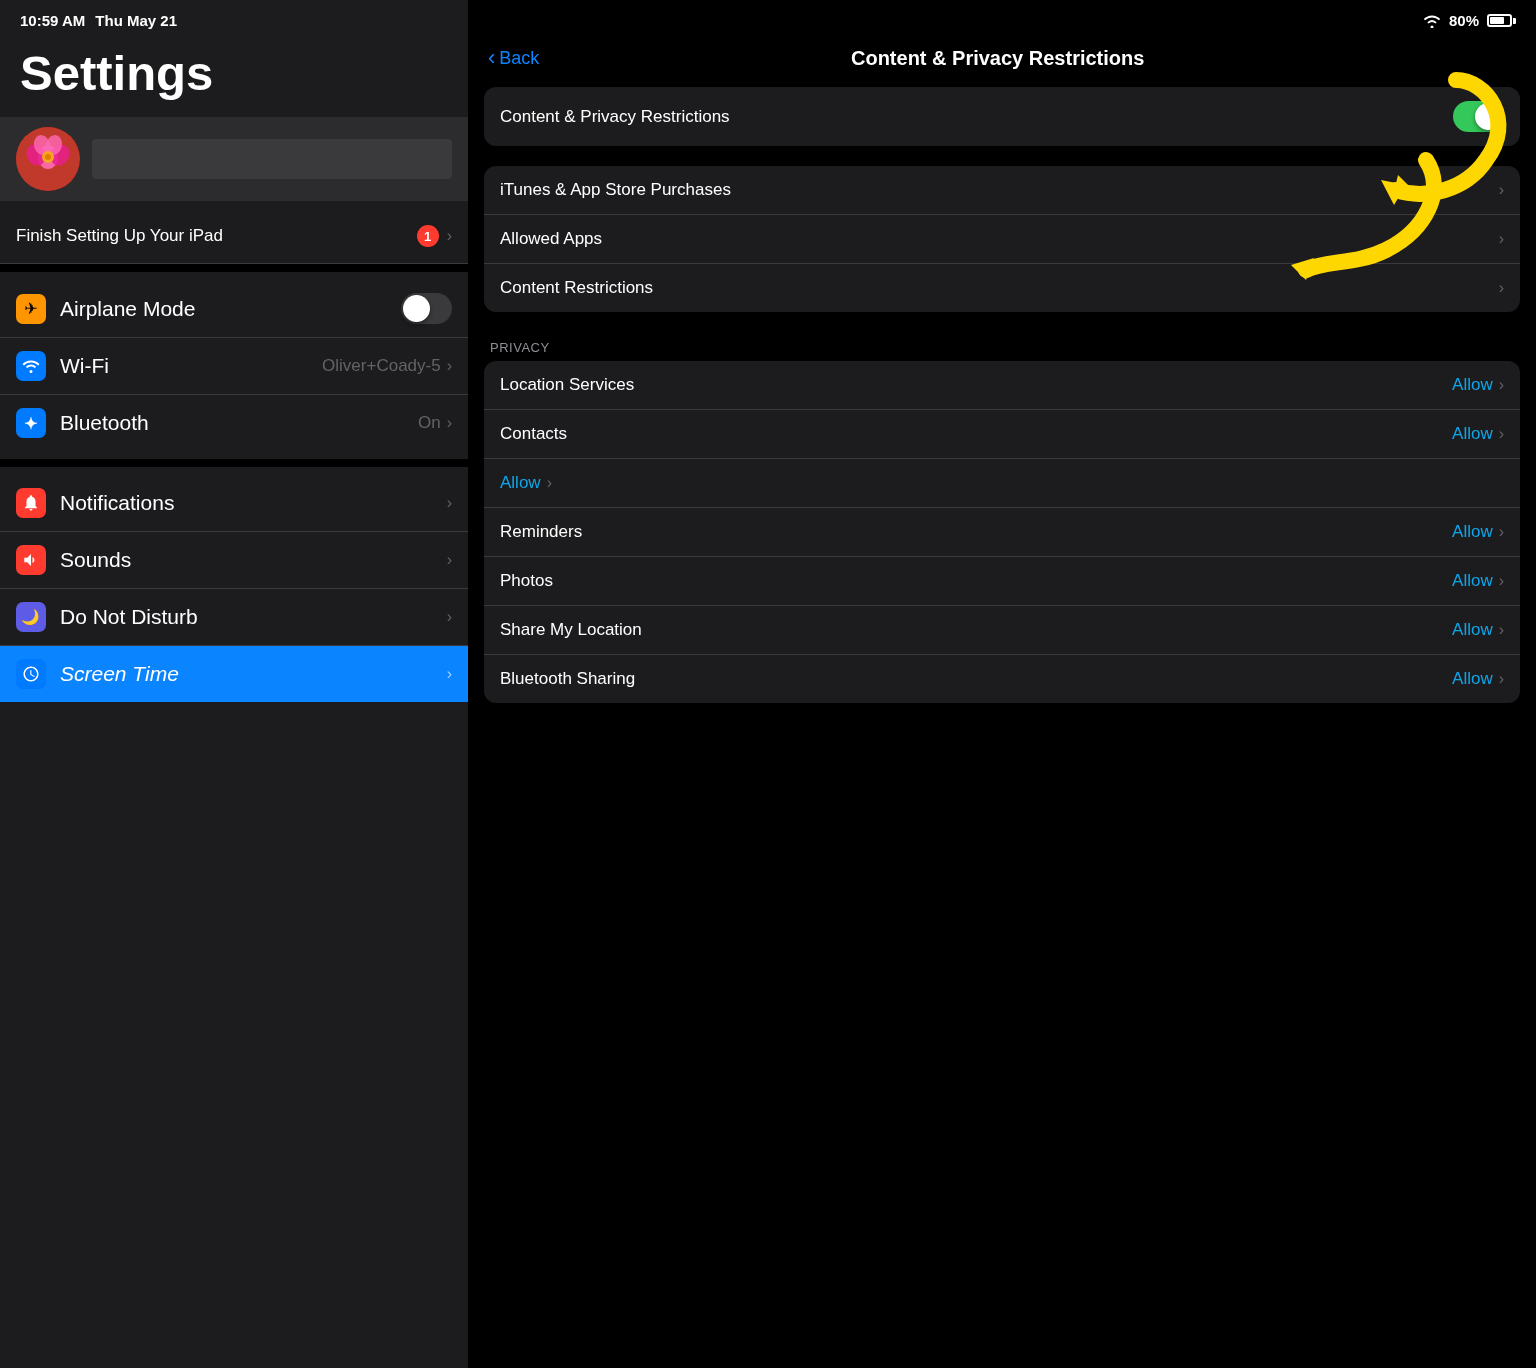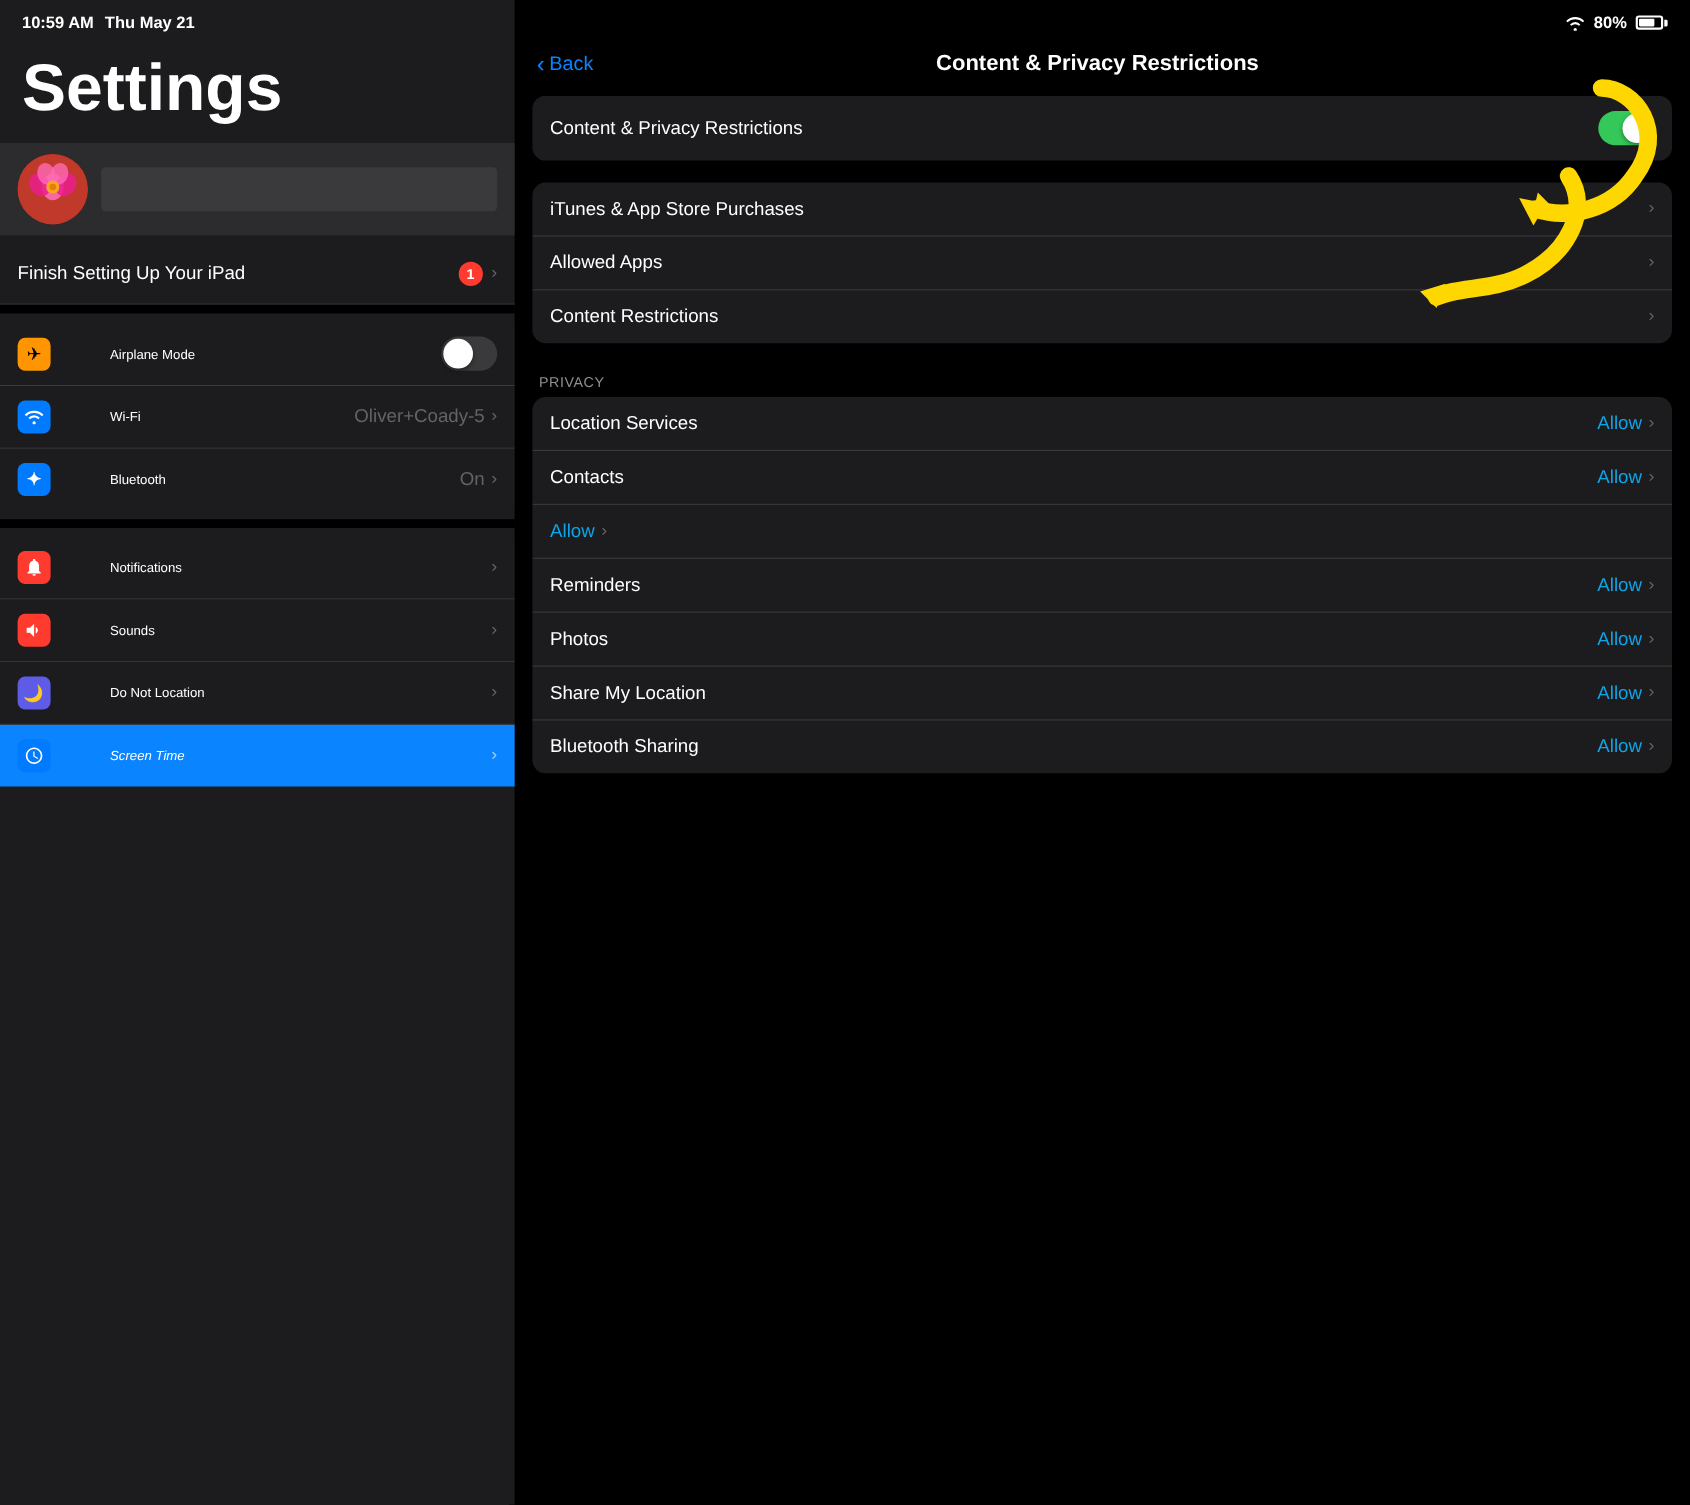--- a/index.html
+++ b/index.html
@@ -26,21 +26,21 @@
       display: flex;
       align-items: center;
       padding: 12px 20px 8px 20px;
       color: #fff;
       font-size: 15px;
       font-weight: 600;
     }
 
     .settings-title {
       color: #fff;
-      font-size: 60px;
+      font-size: 49px;
       font-weight: 700;
       padding: 8px 36px 16px 20px;
     }
 
     .profile-section {
       display: flex;
       align-items: center;
       padding: 10px 16px;
       background: #2c2c2e;
       margin: 0 0 8px 0;
@@ -130,22 +130,21 @@
     .icon-blue { background: #007aff; }
     .icon-blue-bt { background: #007aff; }
     .icon-red { background: #ff3b30; }
     .icon-red-sound { background: #ff3b30; }
     .icon-purple { background: #5e5ce6; }
     .icon-blue-screen { background: #007aff; }
 
     .settings-label {
       flex: 1;
       color: #fff;
-      font-size: 12px;
-      margin-left: 40px;
+      font-size: 21px;
     }
 
     .settings-value {
       color: #636366;
       font-size: 17px;
       margin-right: 6px;
     }
 
     .toggle-off {
       width: 51px;
@@ -404,21 +403,21 @@
       <div class="settings-icon icon-red-sound" style="color:white;font-size:14px;">
         <svg width="18" height="18" viewBox="0 0 24 24" fill="white">
           <path d="M3 9v6h4l5 5V4L7 9H3zm13.5 3c0-1.77-1.02-3.29-2.5-4.03v8.05c1.48-.73 2.5-2.25 2.5-4.02z"></path>
         </svg>
       </div>
       <span class="settings-label">Sounds</span>
       <span class="chevron">›</span>
     </div>
     <div class="settings-row">
       <div class="settings-icon icon-purple" style="color:white;font-size:15px;">🌙</div>
-      <span class="settings-label">Do Not Location</span>
+      <span class="settings-label">Do Not Disturb</span>
       <span class="chevron">›</span>
     </div>
     <div class="settings-row active-row">
       <div class="settings-icon icon-blue-screen" style="color:white;font-size:13px;">
         <svg width="18" height="18" viewBox="0 0 24 24" fill="white">
           <path d="M11.99 2C6.47 2 2 6.48 2 12s4.47 10 9.99 10C17.52 22 22 17.52 22 12S17.52 2 11.99 2zM12 20c-4.42 0-8-3.58-8-8s3.58-8 8-8 8 3.58 8 8-3.58 8-8 8zm.5-13H11v6l5.25 3.15.75-1.23-4.5-2.67V7z"></path>
         </svg>
       </div>
       <span class="settings-label">Screen Time</span>
       <span class="chevron" style="color:rgba(255,255,255,0.6);">›</span>

